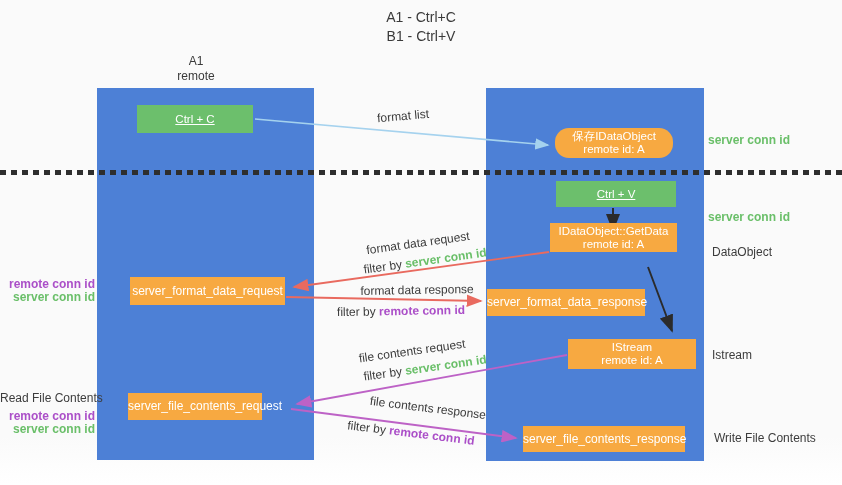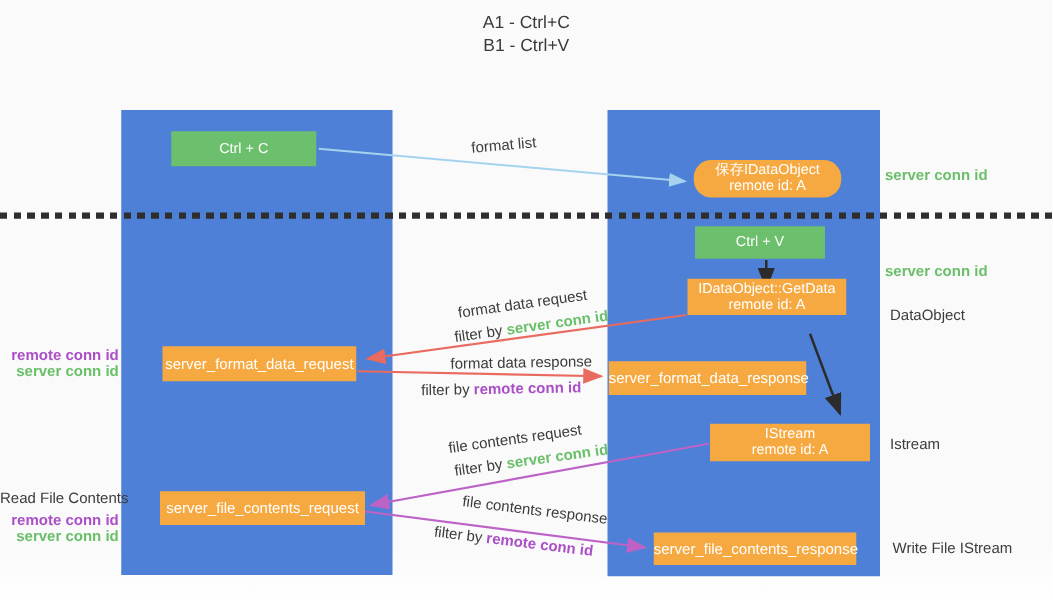--- a/index.html
+++ b/index.html
@@ -26,31 +26,31 @@
   .lifeline.a1 { left:97px; width:217px; height:372px; }
   .lifeline.b1 { left:486px; width:218px; height:373px; }
   .dotted-separator {
     position:absolute; left:0; top:170px; width:842px; height:5px; z-index:2;
     background:repeating-linear-gradient(90deg,#2e2e2e 0 6px,transparent 6px 11px);
   }
   .node {
     position:absolute; z-index:4; color:#ffffff; text-align:center;
     font-size:11.5px;
   }
-  .node.green  { background:#6cbf6c; }
+  .node.green  { background:#6cbf6c;text-decoration:underline; }
   .node.orange { background:#f7a941; }
   .node.two-line { padding-top:2px; line-height:13px; }
   .n-ctrl-c   { left:137px; top:105px; width:116px; height:28px; line-height:28px; }
   .n-save-do  { left:555px; top:128px; width:118px; height:30px;border-radius:14px; }
-  .n-ctrl-v   { left:556px; top:181px; width:104px; height:26px; line-height:26px; }
+  .n-ctrl-v   { left:556px; top:181px; width:120px; height:26px; line-height:26px; }
   .n-getdata  { left:550px; top:223px; width:127px; height:29px; }
   .n-fmt-req  { left:130px; top:277px; width:155px; height:28px; line-height:28px; font-size:12px; }
   .n-fmt-res  { left:487px; top:289px; width:158px; height:27px; line-height:27px; font-size:12px; }
   .n-istream  { left:568px; top:339px; width:128px; height:30px; }
-  .n-file-req { left:128px; top:393px; width:164px; height:27px; line-height:27px; font-size:12px; }
+  .n-file-req { left:128px; top:393px; width:134px; height:27px; line-height:27px; font-size:12px; }
   .n-file-res { left:523px; top:426px; width:162px; height:26px; line-height:26px; font-size:12px; }
   .side-label { position:absolute; z-index:4; font-size:12px; white-space:nowrap; }
   .bold   { font-weight:bold; }
   .green-text  { color:#6abf69; }
   .purple-text { color:#ab4fc8; }
   .dark-text   { color:#3c3c3c; }
   .left-stack {
     position:absolute; left:0; width:95px; z-index:4;
     text-align:right; font-size:12px; font-weight:bold; line-height:13px;
   }
@@ -63,20 +63,24 @@
 </head>
 <body>
 
 <div class="canvas">
 
   <div class="title">
     <div>A1 - Ctrl+C</div>
     <div>B1 - Ctrl+V</div>
   </div>
 
+  <div class="col-header a1">
+    <div>A1</div>
+    <div>remote</div>
+  </div>
 
   <div class="lifeline a1"></div>
   <div class="lifeline b1"></div>
 
   <div class="dotted-separator"></div>
 
   <svg class="arrows" width="842" height="485">
     <defs>
       <marker id="mk-blue" markerWidth="9" markerHeight="7" refX="8" refY="3.5" orient="auto">
         <path d="M0,0 L9,3.5 L0,7 z" fill="#a5d2ee"></path>
@@ -136,21 +140,21 @@
   </div>
 
   <div class="node orange n-file-res">
     <span>server_file_contents_response</span>
   </div>
 
   <div class="side-label green-text bold" style="left:708px; top:133px;">server conn id</div>
   <div class="side-label green-text bold" style="left:708px; top:210px;">server conn id</div>
   <div class="side-label dark-text" style="left:712px; top:245px;">DataObject</div>
   <div class="side-label dark-text" style="left:712px; top:348px;">Istream</div>
-  <div class="side-label dark-text" style="left:714px; top:431px;">Write File IStream</div>
+  <div class="side-label dark-text" style="left:714px; top:431px;">Write File Contents</div>
 
   <div class="left-stack" style="top:278px;">
     <div class="purple-text">remote conn id</div>
     <div class="green-text">server conn id</div>
   </div>
   <div class="side-label dark-text" style="left:0; width:93px; text-align:right; top:391px;">Read File Contents</div>
   <div class="left-stack" style="top:410px;">
     <div class="purple-text">remote conn id</div>
     <div class="green-text">server conn id</div>
   </div>

